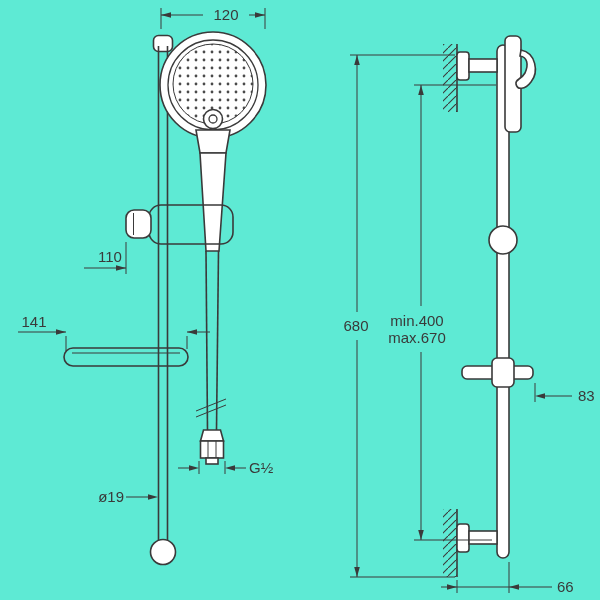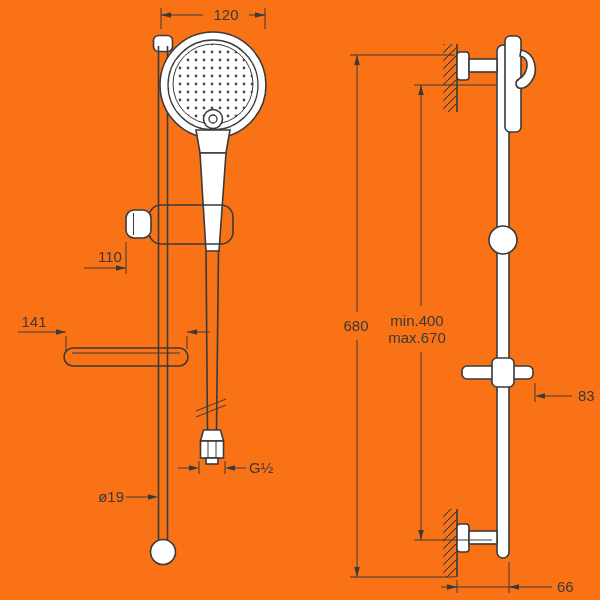--- a/index.html
+++ b/index.html
@@ -1,19 +1,19 @@
 <!DOCTYPE html>
 <html style="--ink: #3a3a3a;"><head>
 <meta charset="utf-8">
 <style>
   html, body { margin: 0; padding: 0; background: #ffffff; }
   .stage {
     position: relative;
     width: 600px; height: 600px;
-    background: #f97316;
+    background: #5eead4;
     font-family: "Liberation Sans", sans-serif;
     color: var(--ink, #3a3a3a);
     overflow: hidden;
   }
   svg { display: block; }
   .outline { fill: #ffffff; stroke: currentColor; stroke-width: 1.6; }
   .outline-thin { fill: none; stroke: currentColor; stroke-width: 1.3; }
   .solid { fill: none; stroke: currentColor; stroke-width: 1.6; }
   .dimline { fill: none; stroke: currentColor; stroke-width: 1; }
   .arrow { fill: currentColor; stroke: none; }

